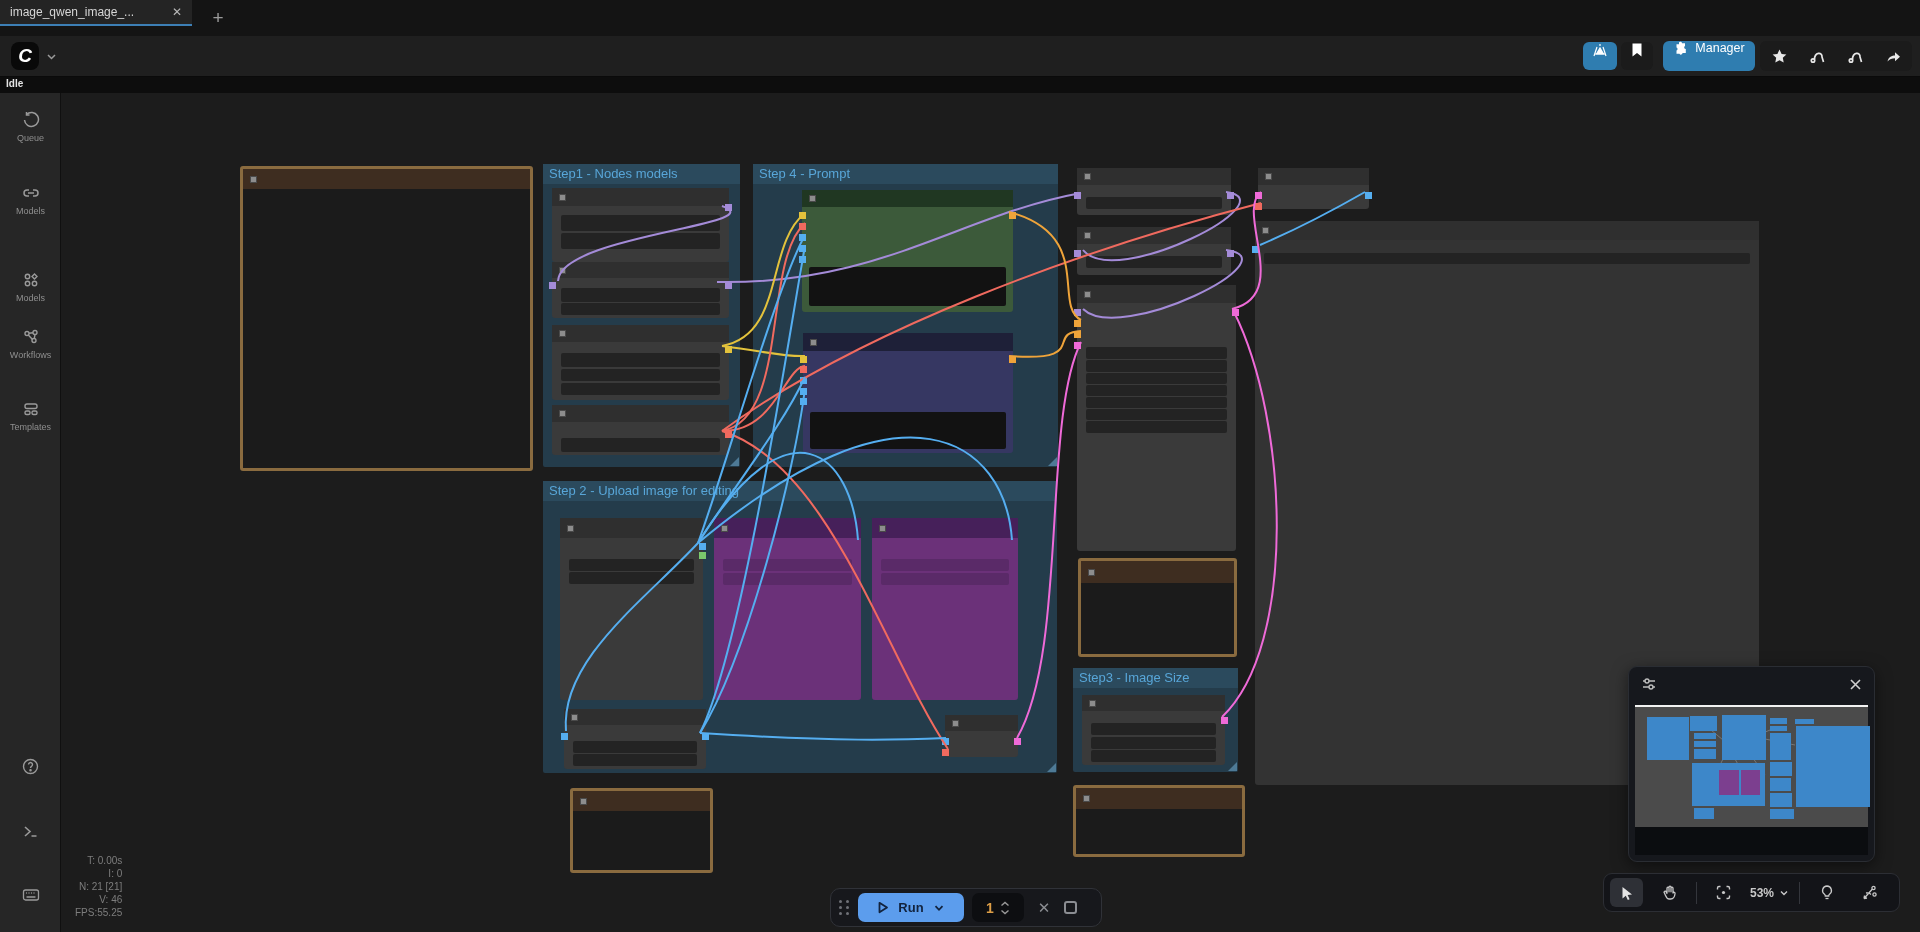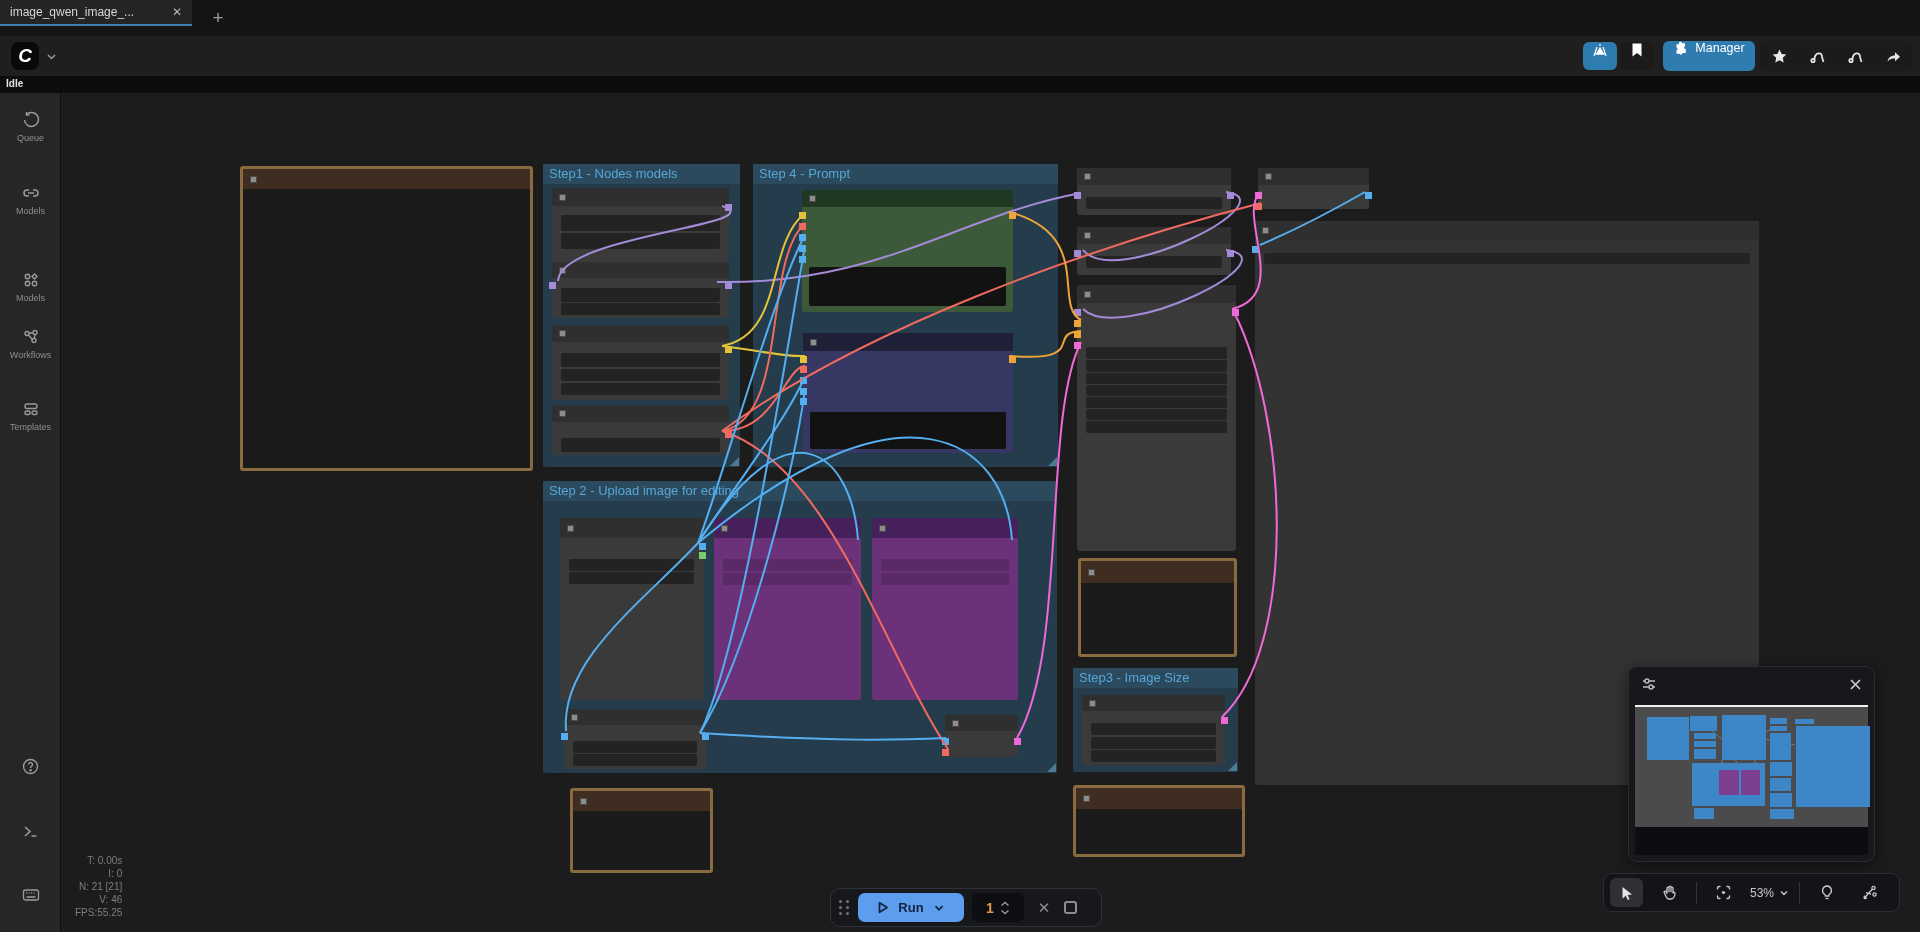--- a/index.html
+++ b/index.html
@@ -76,21 +76,21 @@
   .stepper { display:flex; flex-direction:column; gap:2px; color:#9a9a9a; }
   #clear-btn { color:#8b8d92; font-size:15px; width:24px; text-align:center; }
   #stop-btn { width:13px; height:13px; border:2px solid #8b8d92; border-radius:3px; }
 
   
   #zoombar { position:absolute; left:1603px; top:873px; width:297px; height:39px; background:#131418;
     border:1px solid #2c2e34; border-radius:9px; display:flex; align-items:center; padding:0 6px; gap:10px; }
   .zb-btn { width:33px; height:29px; border-radius:6px; display:flex; align-items:center; justify-content:center; }
   .zb-sel { background:#2e3036; }
   .zb-div { width:1px; height:22px; background:#34363c; }
-  #zoom-pct { font-size:12px; color:#c9c9c9; display:flex; align-items:center; gap:5px; }
+  #zoom-pct { font-size:12px; color:#c9c9c9; display:flex; align-items:center; gap:5px;font-weight:bold; }
 
   
   #minimap { position:absolute; left:1628px; top:666px; width:247px; height:196px; background:#16181d;
     border:1px solid #2a2d33; border-radius:9px; box-shadow:0 4px 16px rgba(0,0,0,.5); overflow:hidden; }
   #mm-header { position:absolute; left:0; top:0; right:0; height:34px; display:flex; align-items:center;
     justify-content:space-between; padding:0 12px; }
   #mm-map { position:absolute; left:6px; top:38px; width:233px; height:126px; background:#4b4b4b; }
   #mm-map .vline { position:absolute; left:0; right:0; height:2px; background:#f2f2f2; }
   #mm-footer { position:absolute; left:6px; bottom:6px; width:233px; height:28px; background:#0b0d10; }
   .mm-rect { position:absolute; }

